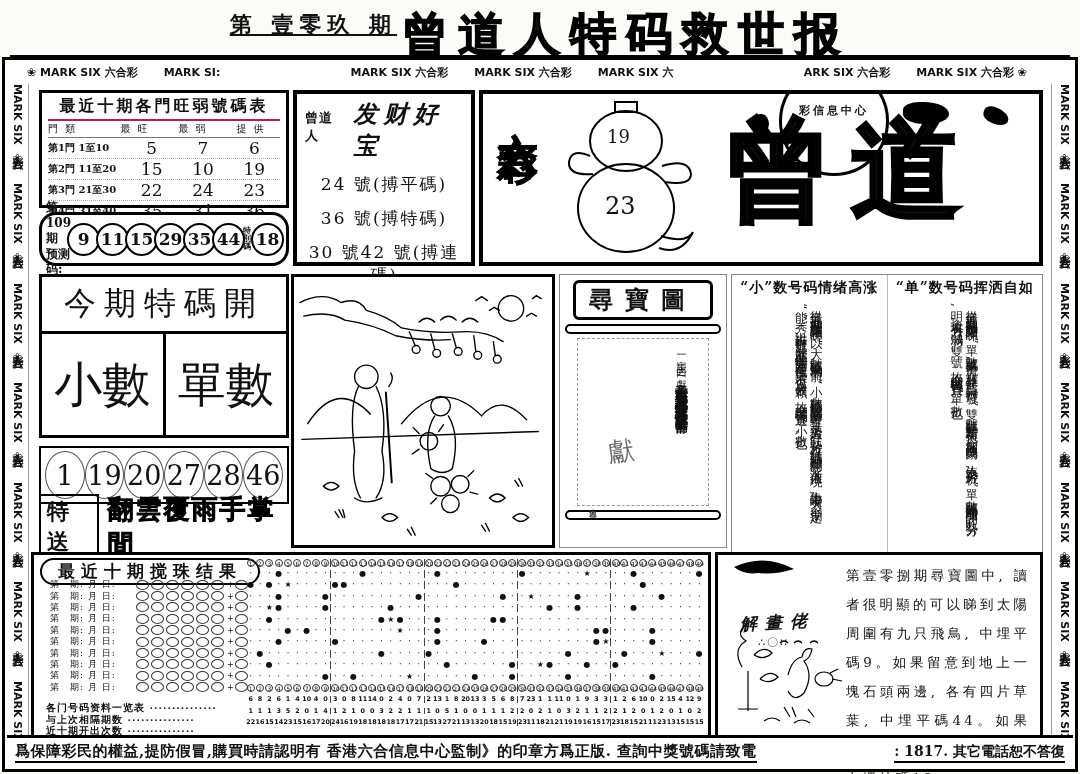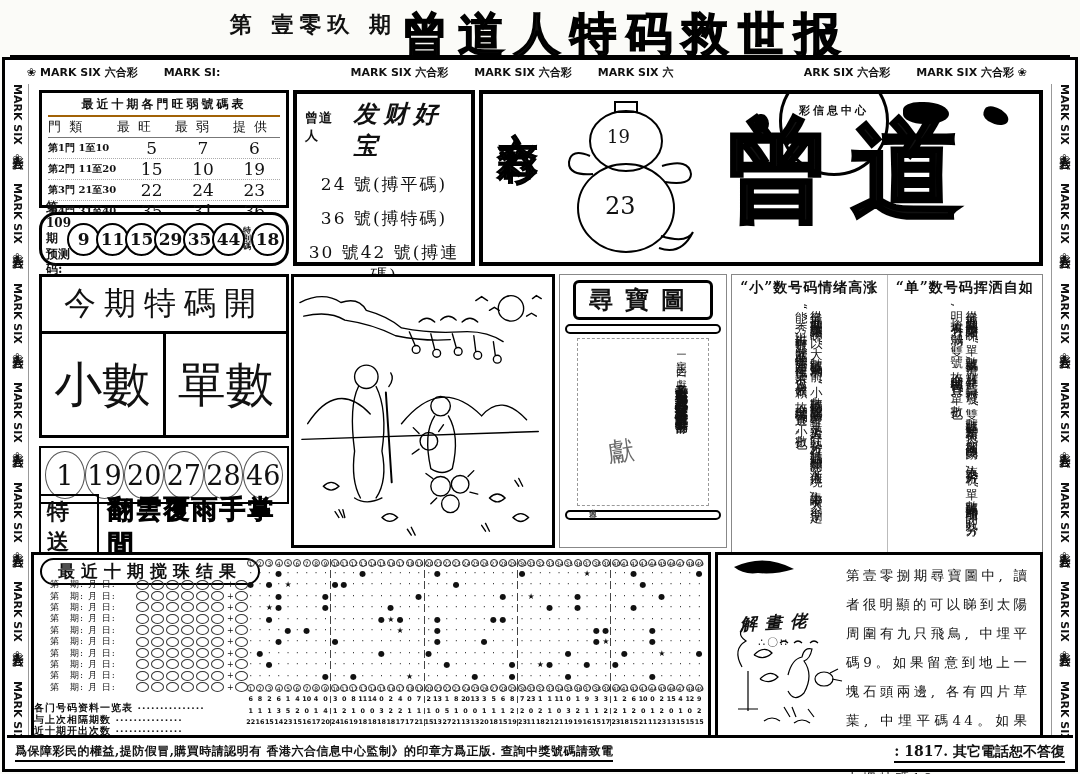--- a/index.html
+++ b/index.html
@@ -2,41 +2,41 @@
 <html><head>
 <meta charset="utf-8">
 <style>
   * { margin:0; padding:0; box-sizing:border-box; }
   html,body { width:1080px; height:774px; overflow:hidden; background:#fdfdfb; }
   body { font-family:"DejaVu Sans", sans-serif; color:#111; }
   .page { position:relative; width:1080px; height:774px; background:#fbfbf8; }
 
   
   .title-row { position:absolute; top:4px; left:0; width:100%; height:52px; text-align:center; white-space:nowrap; }
-  .issue { font-family:"DejaVu Serif", serif; font-size:22px; font-weight:bold; letter-spacing:6px; vertical-align:18px; }
+  .issue { font-family:"DejaVu Serif", serif; font-size:22px; font-weight:bold; letter-spacing:6px; vertical-align:18px;text-decoration:underline; }
   .big-title { font-family:"DejaVu Serif", serif; font-size:46px; font-weight:900; letter-spacing:10px; -webkit-text-stroke:1.5px #000; }
   .title-underline { position:absolute; top:55px; left:10px; right:10px; height:4px; background:#000; }
 
   
   .frame { position:absolute; top:57px; left:2px; right:2px; bottom:2px; border:3px solid #000; background:#fff; }
   .strip-top { position:absolute; top:0; left:22px; right:22px; height:24px; display:flex; align-items:center; font-size:11px; font-weight:bold; letter-spacing:0; white-space:nowrap; overflow:hidden; }
   .strip-top span { margin-right:26px; }
   .strip-v { position:absolute; top:24px; bottom:32px; width:24px; writing-mode:vertical-rl; text-orientation:mixed; font-size:11px; font-weight:bold; display:flex; align-items:center; overflow:hidden; white-space:nowrap; }
   .strip-left { left:0; border-right:1px solid #999; }
   .strip-right { right:0; border-left:1px solid #999; }
   .strip-v span { margin-bottom:18px; }
 
   
   .content { position:absolute; top:24px; left:24px; right:24px; bottom:34px; background:#fff; }
   .abs { position:absolute; }
 
   
   .hotcold { border:3px solid #000; padding:2px 6px; background:#fff; }
-  .hotcold h3 { font-size:12px; font-weight:bold; text-align:center; letter-spacing:3px; border-bottom:2px solid #a16207; padding:1px 0 2px; font-family:"DejaVu Serif",serif; }
-  .hc-head { display:flex; font-size:13px; letter-spacing:2px; padding:1px 0; border-bottom:1px solid #777; font-family:"DejaVu Serif",serif;}
+  .hotcold h3 { font-size:16px; font-weight:bold; text-align:center; letter-spacing:3px; border-bottom:2px solid #be185d; padding:1px 0 2px; font-family:"DejaVu Serif",serif; }
+  .hc-head { display:flex; font-size:10px; letter-spacing:2px; padding:1px 0; border-bottom:1px solid #777; font-family:"DejaVu Serif",serif;}
   .hc-row { display:flex; font-size:14px; align-items:center; padding:0; border-bottom:1px dotted #aaa; }
   .hc-row:last-child { border-bottom:none; }
   .hc-c0 { width:78px; font-size:10px; font-weight:bold; font-family:"DejaVu Serif",serif; }
   .hc-c { flex:1; text-align:center; font-size:17px; font-family:"DejaVu Serif",serif; }
   .hc-h { flex:1; text-align:center; }
   .hc-h0 { width:78px; text-align:left; }
 
   
   .predict { border:3px solid #000; border-radius:17px; display:flex; align-items:center; padding:2px 4px; background:#fff; }
   .predict .lbl { font-size:12px; font-weight:bold; width:52px; line-height:1.3; font-family:"DejaVu Serif",serif; }
@@ -103,35 +103,35 @@
   .gridrow { display:flex; height:11.4px; align-items:center; }
   .gcell { width:9.35px; font-size:8px; text-align:center; line-height:1; }
   .gcell.sep { border-left:1px solid #444; }
   .ghead .gcell { font-size:6px; }
   .ghead .gcell i { display:inline-block; width:8px; height:8px; border:0.5px solid #333; border-radius:50%; font-style:normal; line-height:8px; }
   .r-left-rows { position:absolute; left:16px; top:24px; }
   .r-row { display:flex; align-items:center; height:11.4px; font-size:9px; white-space:nowrap; }
   .r-row .lab { width:86px; letter-spacing:1px; font-family:"DejaVu Serif",serif; }
   .r-row .c { width:13px; height:10px; border:1px solid #333; border-radius:50%; margin-right:2px; }
   .r-row .plus { font-size:8px; margin:0 1px; }
-  .r-stats { position:absolute; left:0; top:146px; width:204px; }
+  .r-stats { position:absolute; left:12px; top:146px; width:204px; }
   .r-stat-lab { font-size:10px; font-weight:bold; letter-spacing:1px; height:11.5px; font-family:"DejaVu Serif",serif; white-space:nowrap; overflow:hidden;}
   .statrow { display:flex; height:11.5px; align-items:center; }
   .statrow .gcell { font-size:6.4px; font-weight:bold; }
 
   
   .explain { border:3px solid #000; background:#fff; padding:6px 10px 4px 10px; }
   .x-text { font-size:13.5px; line-height:29px; letter-spacing:3px; font-family:"DejaVu Serif",serif; text-align:justify; margin-left:118px; }
   .x-art { position:absolute; left:6px; top:4px; width:128px; height:172px; }
   .x-title { position:absolute; left:22px; top:56px; font-size:17px; font-weight:bold; font-style:italic; letter-spacing:8px; transform:rotate(-3deg); font-family:"DejaVu Serif",serif; }
   .x-marks { position:absolute; left:40px; top:80px; font-size:11px; letter-spacing:2px; }
 
   
   .footer { position:absolute; left:2px; right:2px; bottom:2px; height:32px; border-top:3px solid #000; display:flex; align-items:center; padding:0 8px; background:#fff; font-family:"DejaVu Serif",serif; }
-  .footer .fl { font-size:12px; font-weight:bold; letter-spacing:0.5px; border-bottom:2px solid #000; }
+  .footer .fl { font-size:15px; font-weight:bold; letter-spacing:0.5px; border-bottom:2px solid #000; }
   .footer .fr { font-size:14px; font-weight:bold; margin-left:auto; border-bottom:2px solid #000; }
 </style>
 </head>
 <body>
 
 <div class="page">
 
   <div class="title-row">
     <span class="issue">第 壹零玖 期</span>
     <span class="big-title">曾道人特码救世报</span>

